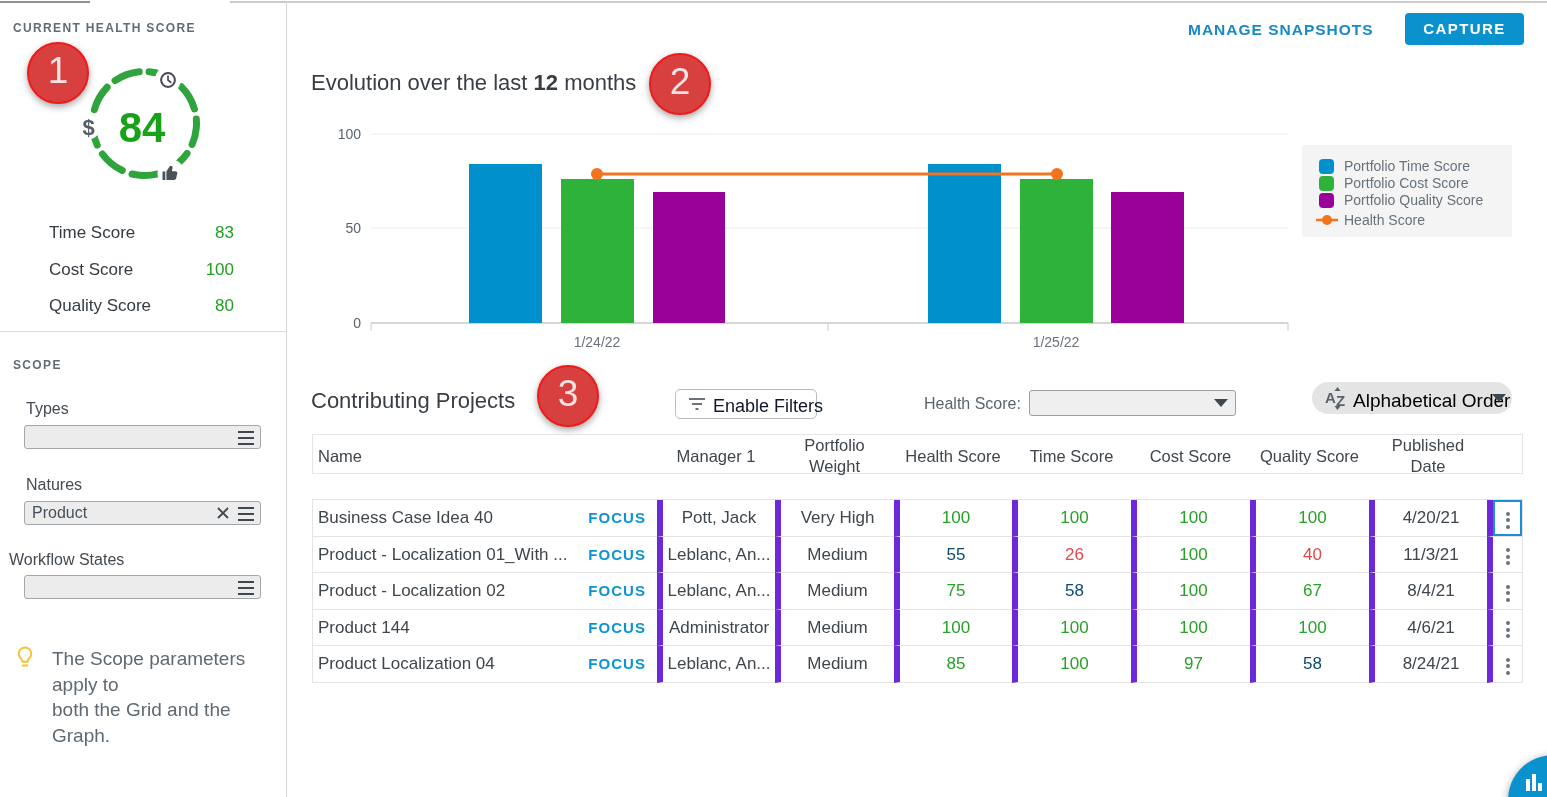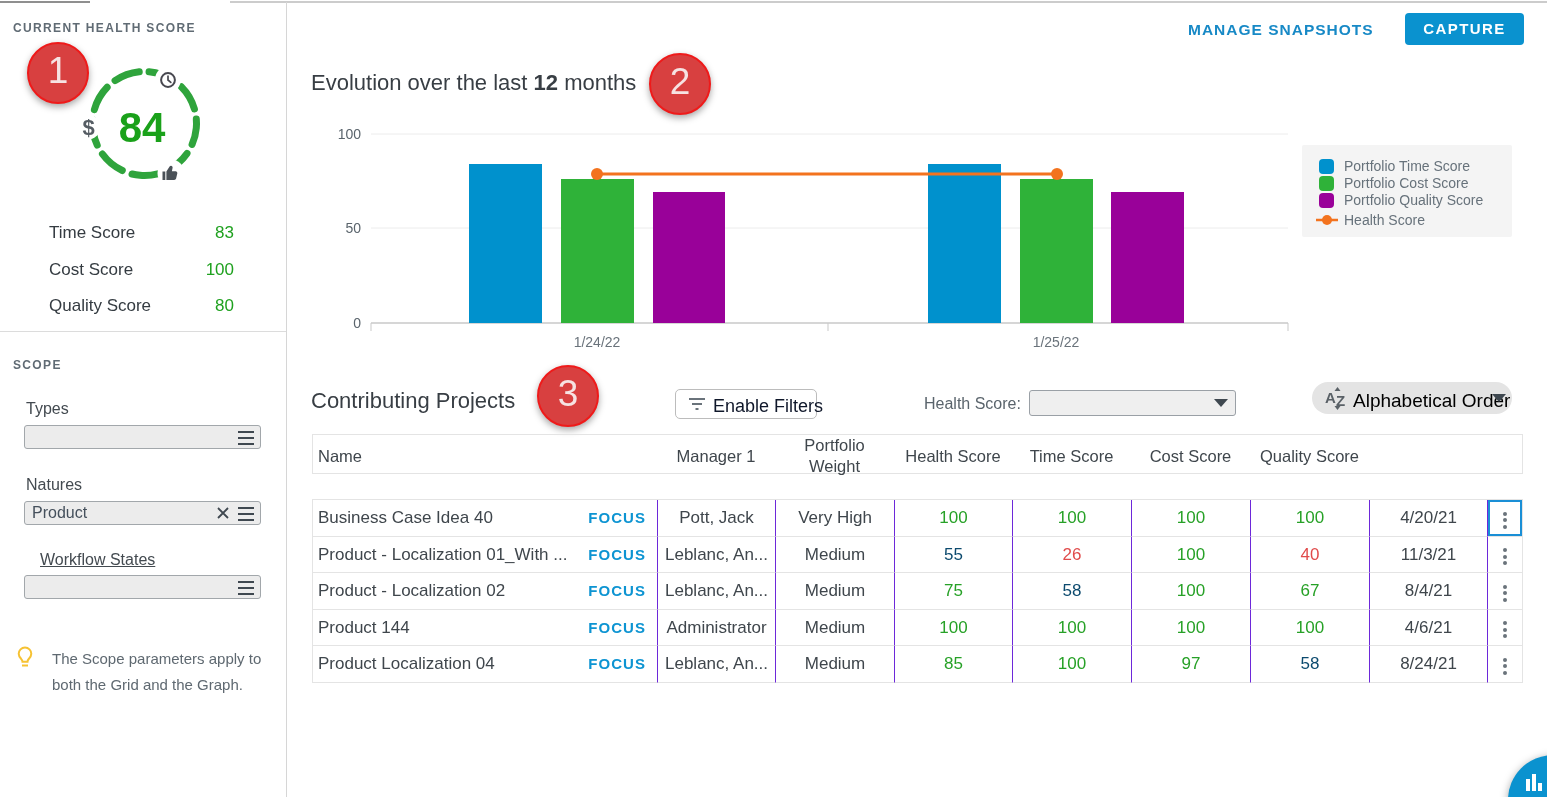--- a/index.html
+++ b/index.html
@@ -8,21 +8,21 @@
 .abs { position:absolute; }
 .badge { position:absolute; width:62px; height:62px; border-radius:50%; background:#d84040; border:2px solid #ef1a1a; box-shadow:0 3px 7px rgba(0,0,0,0.35); color:#f6e3e3; font-size:37px; text-align:center; line-height:53px; }
 .seclabel { position:absolute; font-size:12px; font-weight:bold; color:#606b74; letter-spacing:1.35px; }
 .inp { position:absolute; height:24px; background:#ececec; border:1px solid #a2a7ab; border-radius:3px; }
 .ham { position:absolute; width:16px; }
 .ham div { height:2px; background:#3f4850; margin-bottom:4px; }
 .scrow { position:absolute; left:49px; width:185px; font-size:17px; color:#343b41; }
 .scrow span { float:right; color:#1fa11f; }
 .colhdr { font-size:16.5px; color:#3f464c; text-align:center; line-height:21px; }
 .grid-row { display:grid; grid-template-columns:344px 118px 119px 118px 119px 119px 119px 118px 35px; }
-.cell { border-left:1px solid #6d28d9; text-align:center; font-size:17px; color:#3f464c; line-height:35.6px; height:36.6px; border-bottom:1px solid #e4e4e4; overflow:hidden; white-space:nowrap; }
+.cell { border-left:6px solid #6d28d9; text-align:center; font-size:17px; color:#3f464c; line-height:35.6px; height:36.6px; border-bottom:1px solid #e4e4e4; overflow:hidden; white-space:nowrap; }
 .cell.namec { border-left:none; text-align:center; padding-left:5px; display:flex; justify-content:space-between; align-items:center; }
 .focus { color:#0d94d2; font-weight:bold; font-size:15px; letter-spacing:1.05px; padding-right:11px; }
 .g { color:#27a127; } .o { color:#0c4a6e; } .r { color:#e04b4b; }
 .dots3 { display:inline-block; }
 .dots3 i { display:block; width:4px; height:4px; border-radius:50%; background:#6a737b; margin:2.5px auto; }
 </style>
 </head>
 <body>
 <div id="page">
 
@@ -72,33 +72,33 @@
   <div class="abs" style="left:32px;top:504px;font-size:16px;color:#45505c;">Product</div>
   <svg class="abs" style="left:216px;top:506px;" width="14" height="14" viewBox="0 0 14 14">
       <path d="M2 2 L12 12 M12 2 L2 12" stroke="#3f4850" stroke-width="1.8"></path>
     </svg>
   <div class="ham" style="left:238px;top:507px;">
       <div></div>
       <div></div>
       <div></div>
     </div>
 
-  <div class="abs" style="left:40px;top:551px;font-size:16px;color:#434a50;text-decoration:underline;">Workflow States</div>
+  <div class="abs" style="left:9px;top:551px;font-size:16px;color:#434a50;">Workflow States</div>
   <div class="inp" style="left:24px;top:575px;width:237px;"></div>
   <div class="ham" style="left:238px;top:581px;">
       <div></div>
       <div></div>
       <div></div>
     </div>
 
   <svg class="abs" style="left:17px;top:646px;" width="16" height="24" viewBox="0 0 16 24">
     <path d="M8 1.5 a6.3 6.3 0 0 1 6.3 6.3 c0 2.4-1.3 3.8-2.4 5 -0.8.9-1.4 1.9-1.4 2.9 h-5 c0-1-.6-2-1.4-2.9 -1.1-1.2-2.4-2.6-2.4-5 A6.3 6.3 0 0 1 8 1.5 z" fill="none" stroke="#f6c233" stroke-width="2"></path>
     <path d="M5 19.5 h6" stroke="#f6c233" stroke-width="2"></path>
   </svg>
-  <div class="abs" style="left:52px;top:646px;width:235px;font-size:15px;color:#5f6971;line-height:25.5px;">The Scope parameters apply to<br>both the Grid and the Graph.</div>
+  <div class="abs" style="left:52px;top:646px;width:235px;font-size:19px;color:#5f6971;line-height:25.5px;">The Scope parameters apply to<br>both the Grid and the Graph.</div>
 
   <div class="badge" style="left:27px;top:42px;">1</div>
 
   <div class="abs" style="left:1188px;top:21px;font-size:15.5px;font-weight:bold;color:#1789c6;letter-spacing:1.0px;text-align:center;">MANAGE SNAPSHOTS</div>
   <div class="abs" style="left:1405px;top:13px;width:119px;height:32px;background:#0a92cf;border-radius:4px;color:#fff;font-size:15px;font-weight:bold;letter-spacing:1.4px;text-align:center;line-height:32px;">CAPTURE</div>
 
   <div class="abs" style="left:311px;top:70px;font-size:22px;color:#383e44;">Evolution over the last <b style="font-weight:600;">12</b> months</div>
   <div class="badge" style="left:649px;top:53px;">2</div>
 
   <svg class="abs" style="left:300px;top:120px;" width="1000" height="240" viewBox="0 0 1000 240">
@@ -163,20 +163,21 @@
   <div class="abs" style="left:1492px;top:394px;width:0;height:0;border-left:7px solid transparent;border-right:7px solid transparent;border-top:8px solid #3f4850;"></div>
 
   <div class="abs grid-row" style="left:312px;top:434px;width:1211px;height:40px;border:1px solid #e4e4e4;align-items:center;">
     <div class="colhdr" style="text-align:left;padding-left:5px;">Name</div>
     <div class="colhdr">Manager 1</div>
     <div class="colhdr">Portfolio<br>Weight</div>
     <div class="colhdr">Health Score</div>
     <div class="colhdr">Time Score</div>
     <div class="colhdr">Cost Score</div>
     <div class="colhdr">Quality Score</div>
+    <div class="colhdr">Published<br>Date</div>
     <div></div>
   </div>
 
   <div class="abs" style="left:312px;top:499px;width:1211px;border:1px solid #e4e4e4;border-bottom:none;">
     <div class="grid-row">
       <div class="cell namec">
           <span>Business Case Idea 40</span>
           <span class="focus">FOCUS</span>
         </div>
       <div class="cell">Pott, Jack</div>

